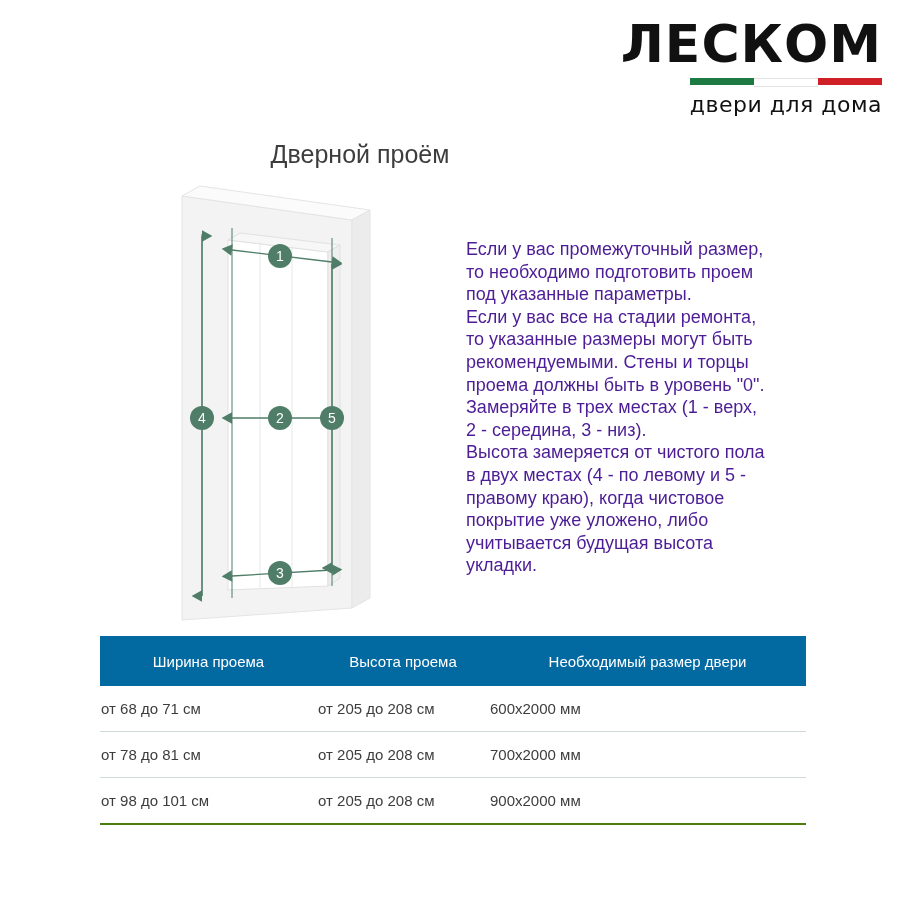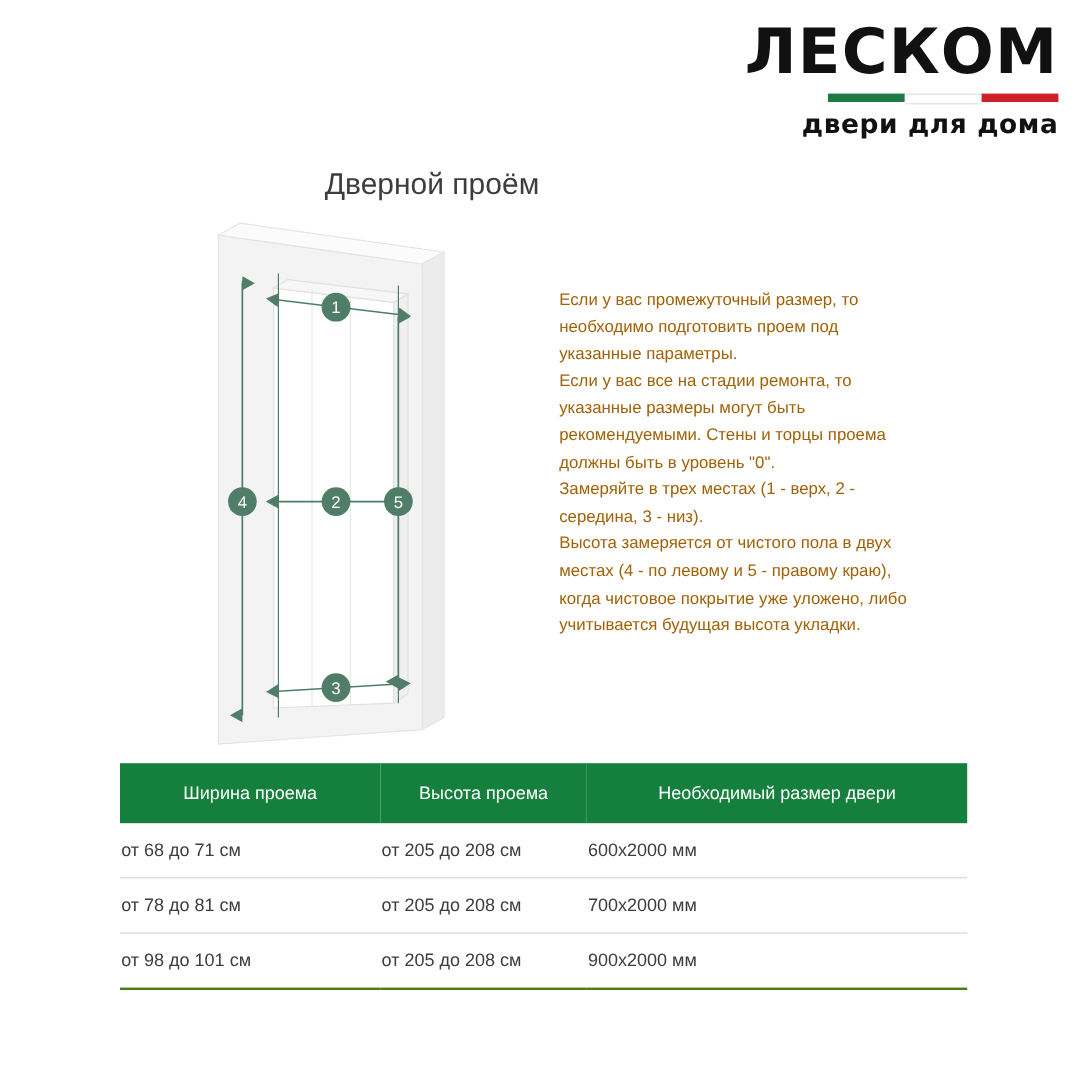--- a/index.html
+++ b/index.html
@@ -42,21 +42,21 @@
     margin-top: 8px;
     margin-bottom: 5px;
   }
   .logo-bars span {
     display: block;
     width: 64px;
     height: 7px;
   }
   .logo-sub {
     font-family: "DejaVu Sans", sans-serif;
-    font-weight: bold;
+    font-weight: normal;
     font-size: 22px;
     color: #111111;
     letter-spacing: 0.5px;
   }
 
   
   .title {
     position: absolute;
     top: 140px;
     left: 0;
@@ -74,40 +74,40 @@
     width: 300px;
     height: 450px;
   }
 
   
   .description {
     position: absolute;
     top: 238px;
     left: 466px;
     width: 300px;
-    font-size: 14px;
+    font-size: 18px;
     line-height: 22.6px;
-    color: #a16207;
+    color: #4c1d95;
     white-space: pre-line;
   }
 
   
   .table-wrap {
     position: absolute;
     top: 636px;
     left: 100px;
     width: 700px;
   }
   table.spec {
     border-collapse: collapse;
     width: 700px;
     table-layout: fixed;
   }
   table.spec th {
-    background: #15803d;
+    background: #0369a1;
     color: #ffffff;
     font-size: 15px;
     font-weight: normal;
     height: 48px;
     text-align: center;
     border: none;
   }
   table.spec td {
     font-size: 15px;
     color: #3d3d3d;

